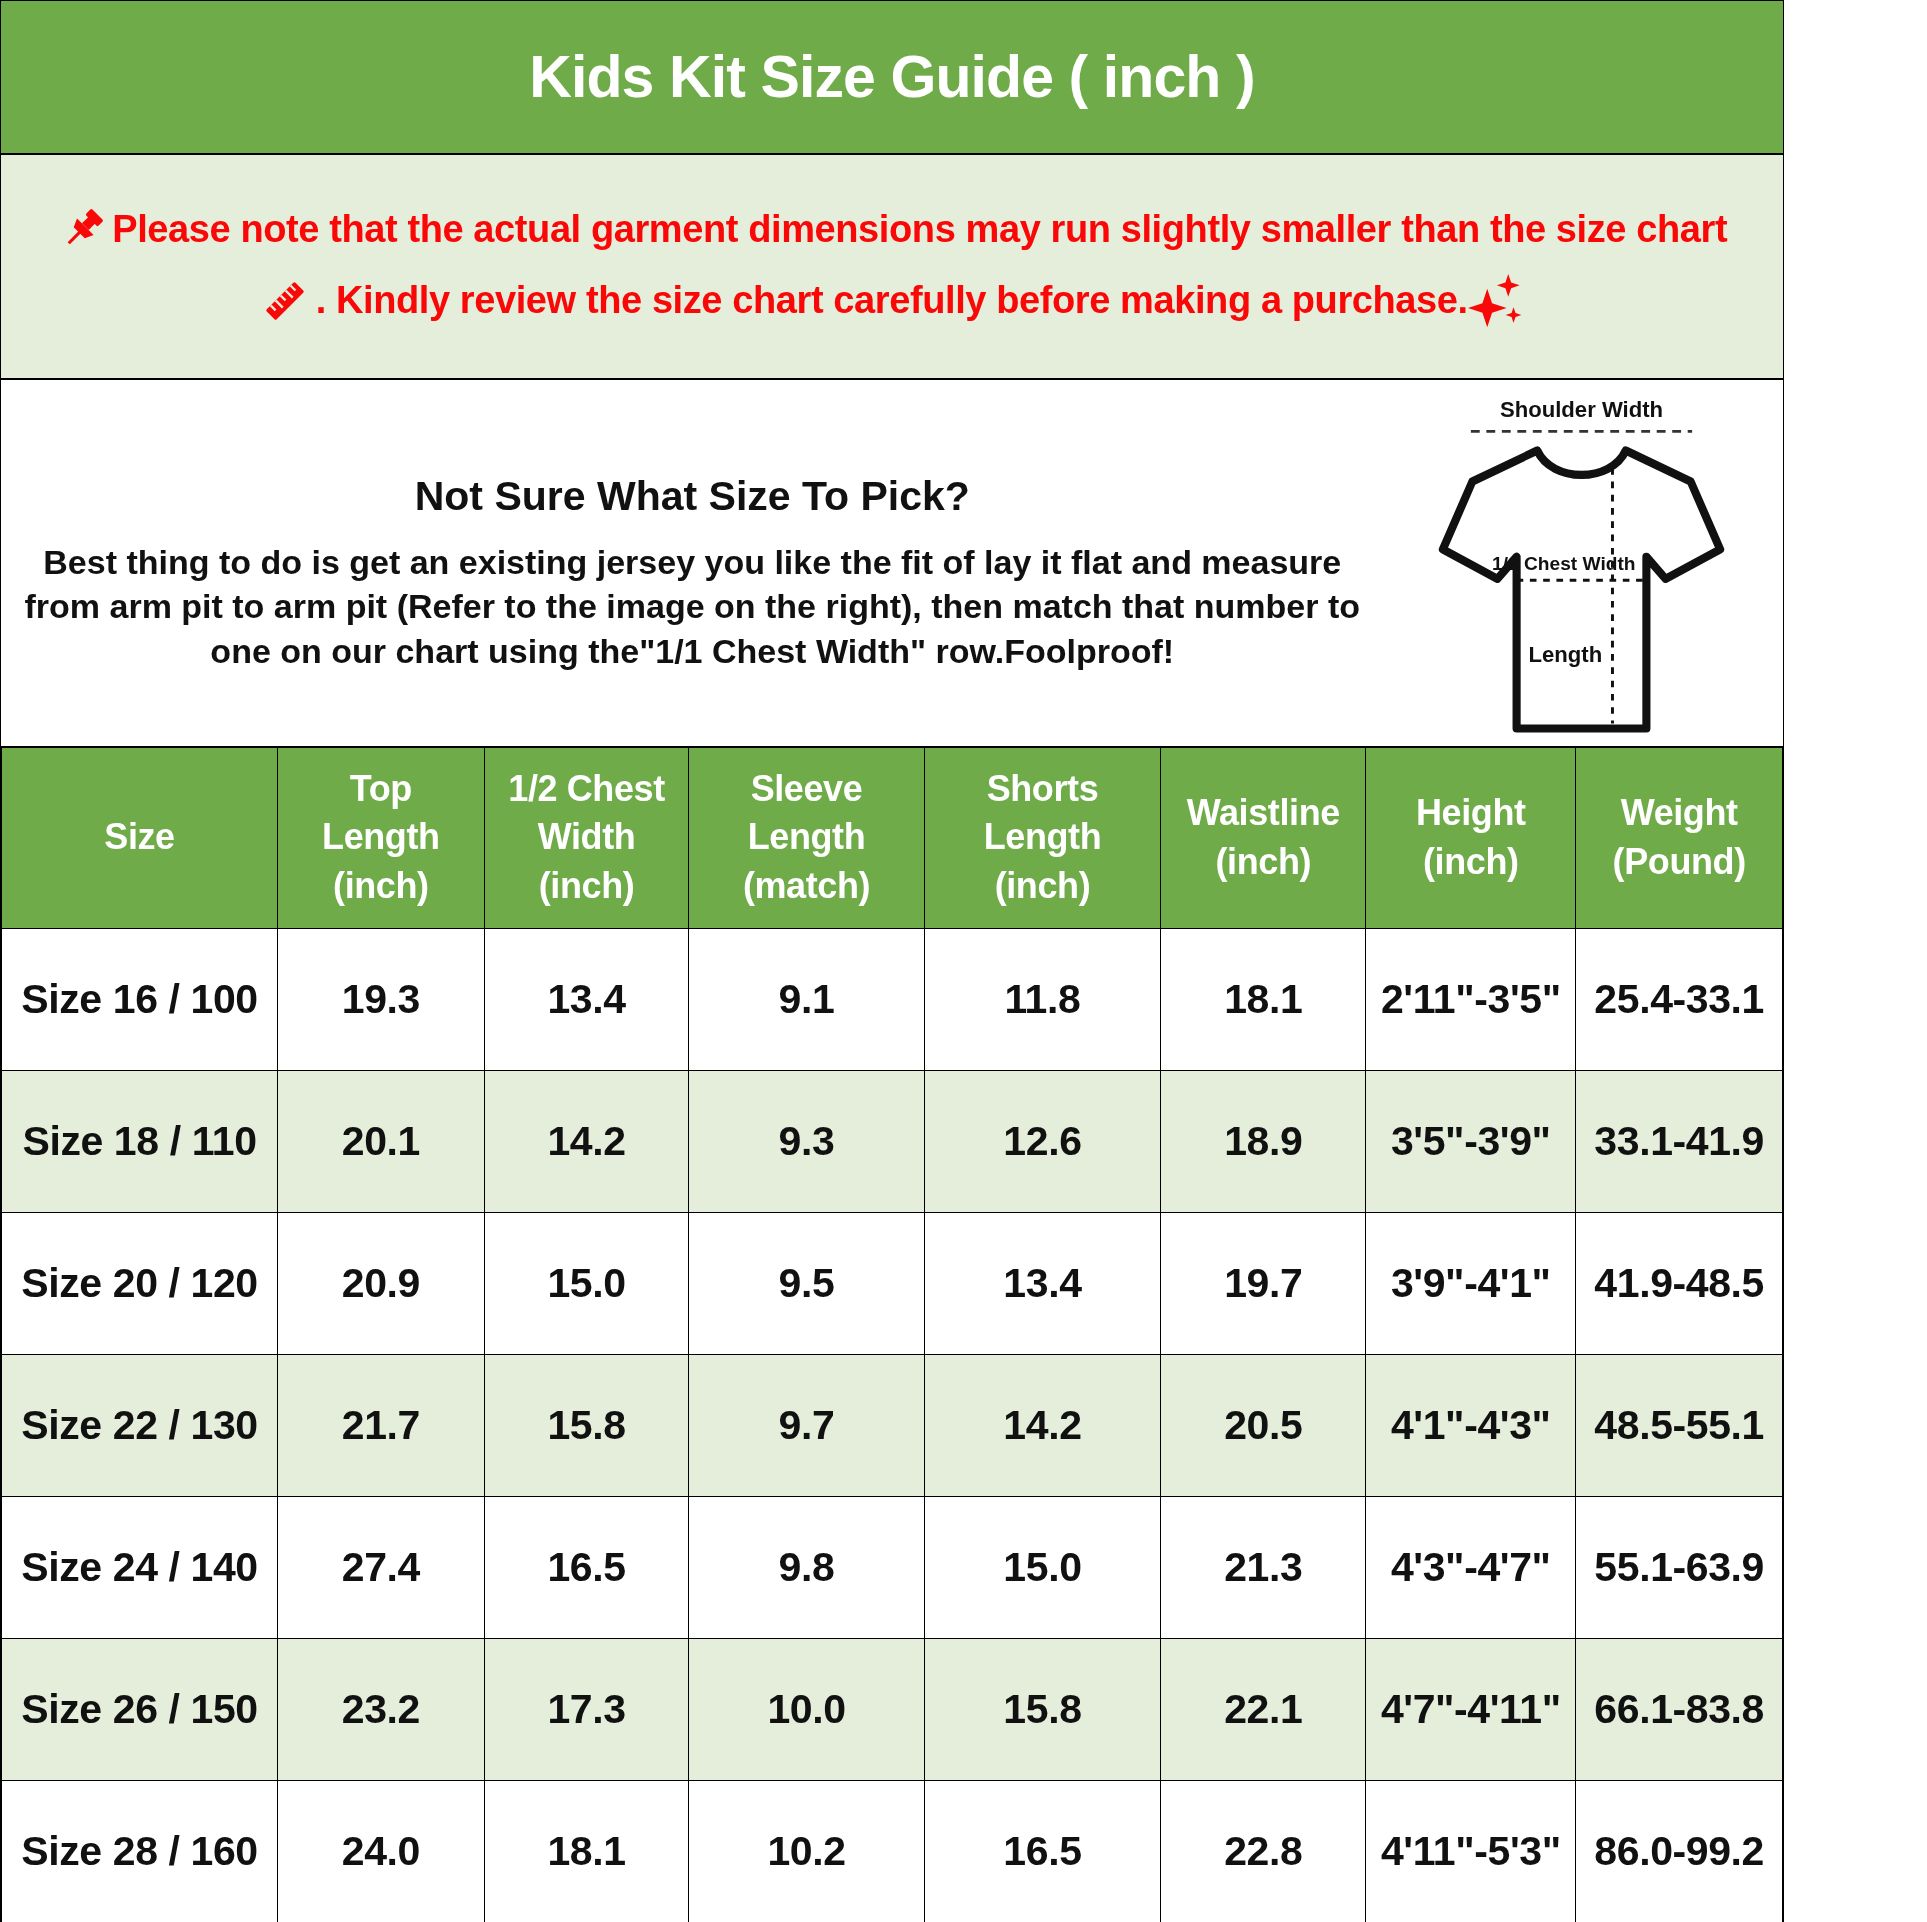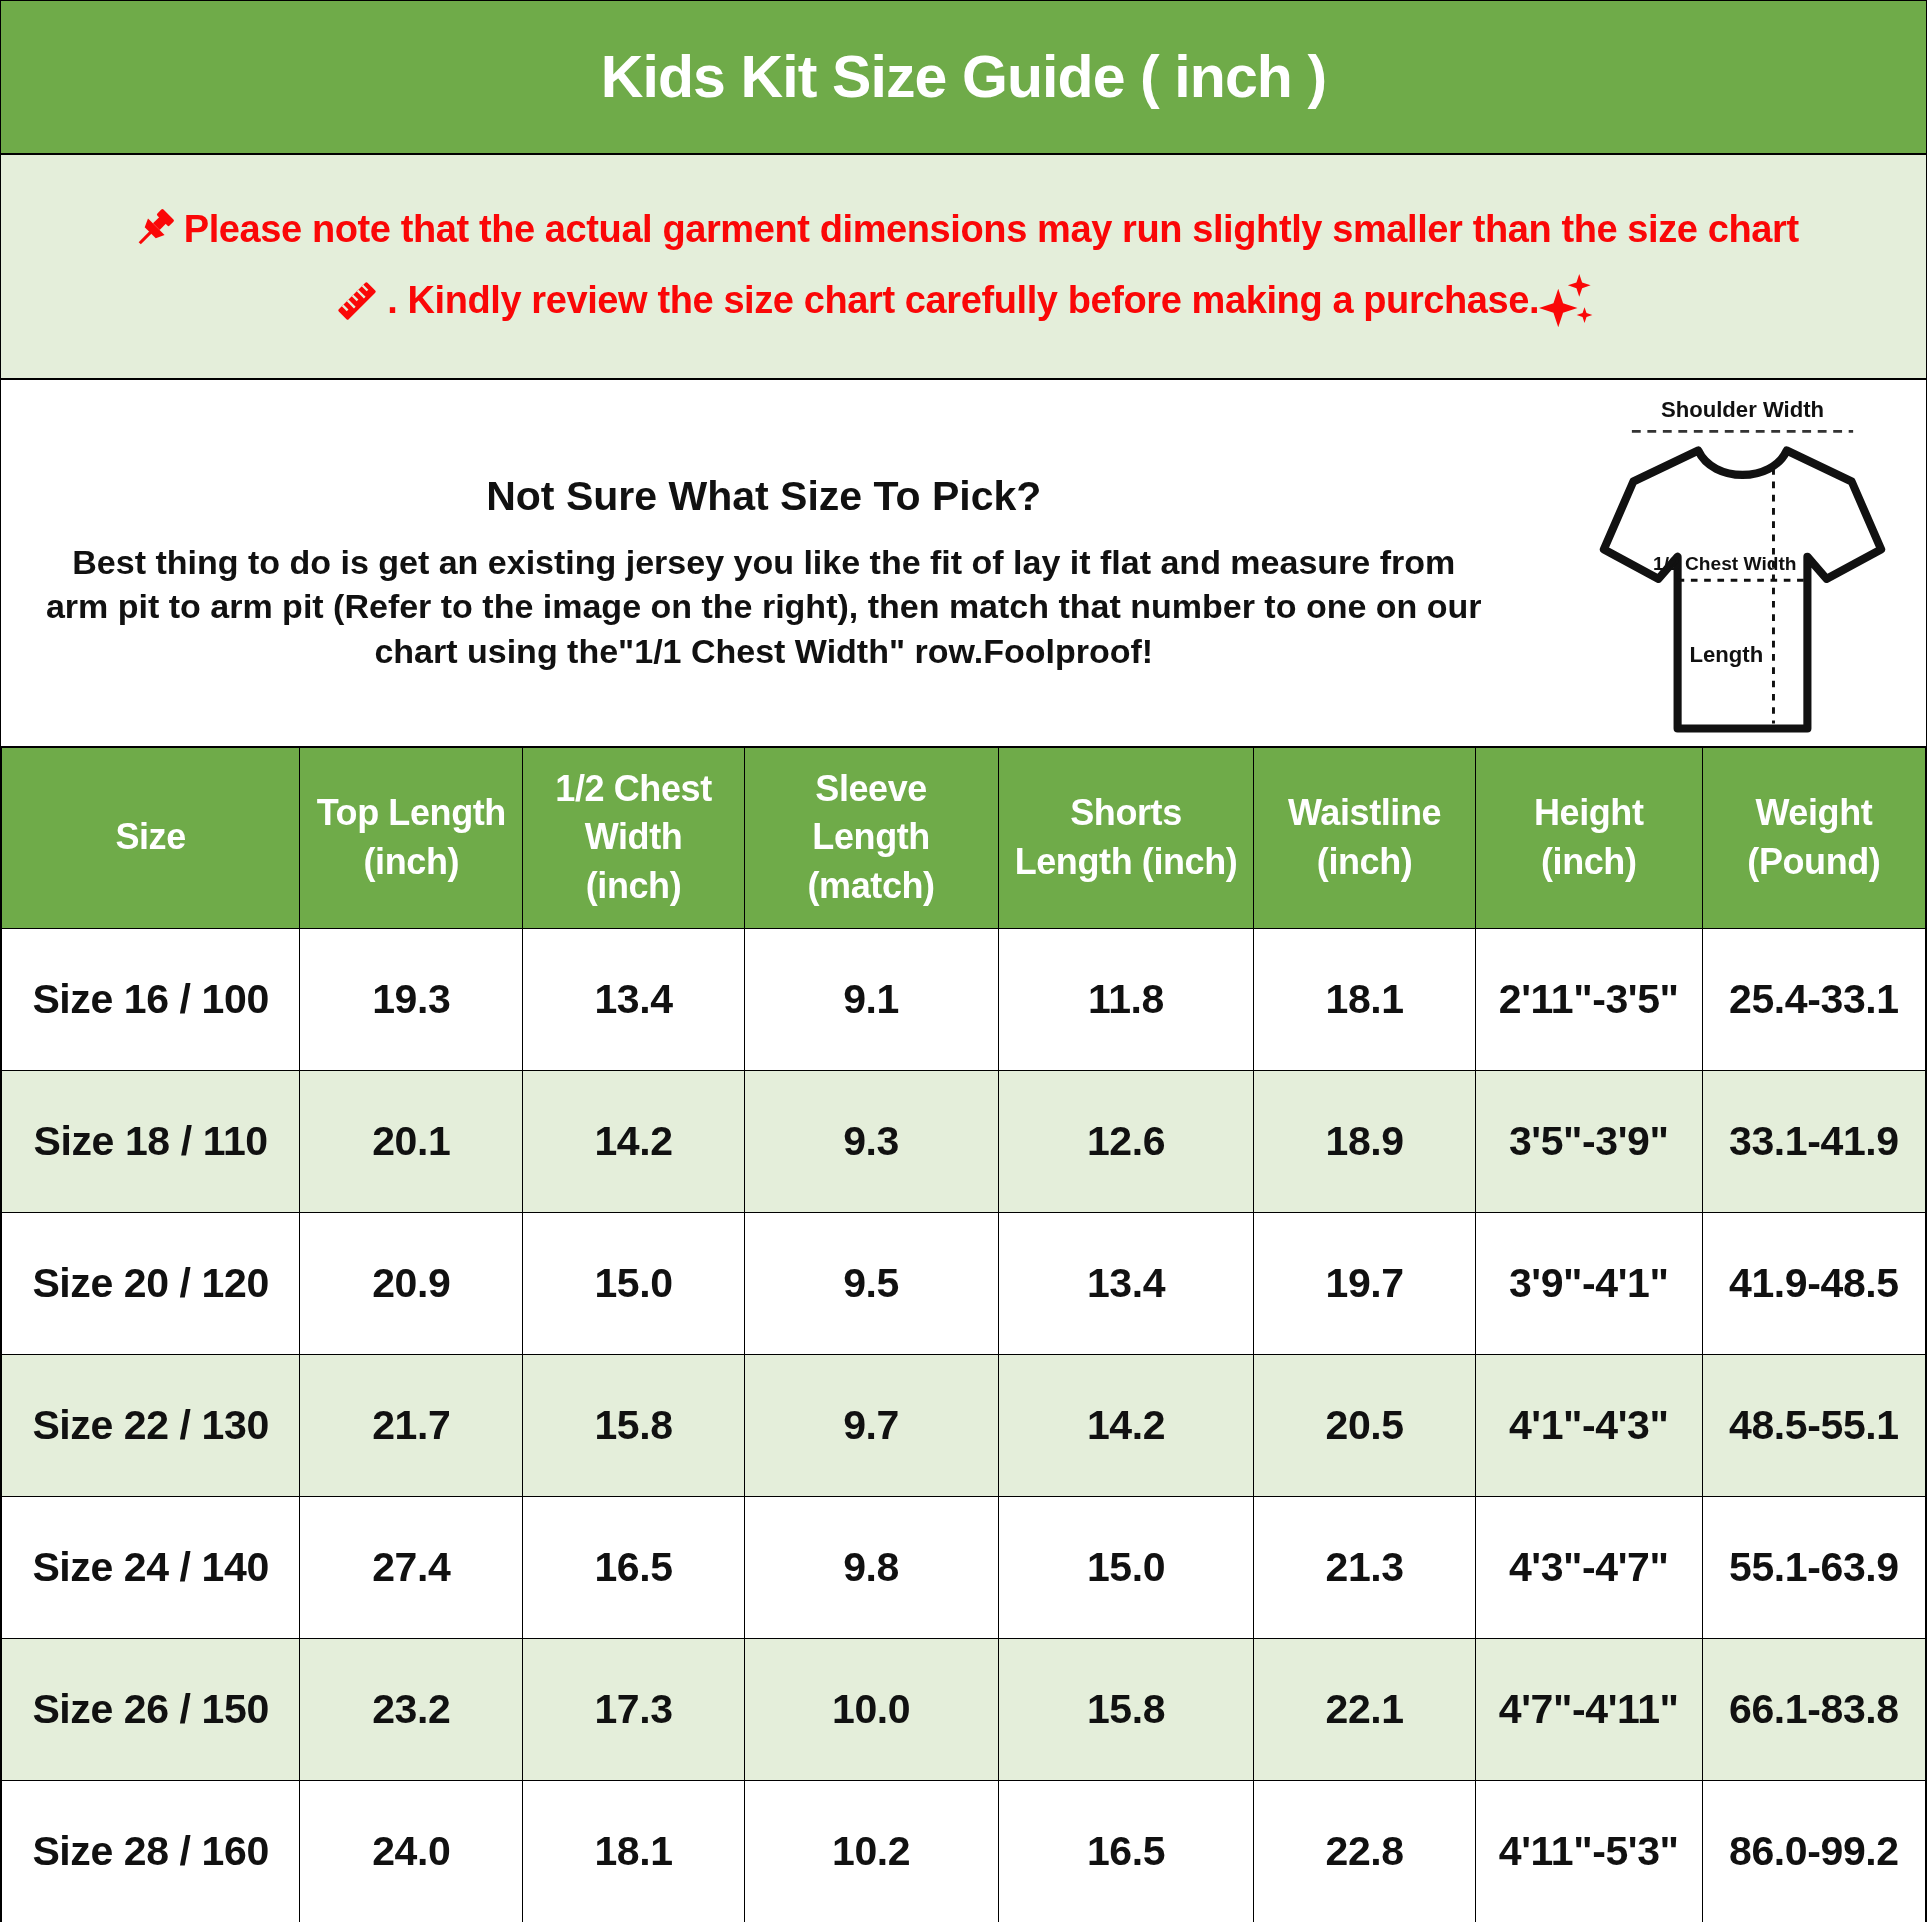--- a/index.html
+++ b/index.html
@@ -3,21 +3,21 @@
 <meta charset="utf-8">
 <style>
   * { margin:0; padding:0; box-sizing:border-box; }
   html,body { background:#fff; }
   body {
     font-family:"Liberation Sans", sans-serif;
     font-weight:bold;
     width:1927px;
   }
   .page {
-    width:1927px; height:1923px;
+    width:1784px; height:1923px;
     border:1.8px solid #000;
     overflow:hidden;
     background:#84cc16;
   }
   
   .banner {
     height:154px;
     background:#6fab49;
     border-bottom:2.7px solid #000;
     display:flex; align-items:center; justify-content:center;
@@ -49,21 +49,21 @@
   .info-text {
     flex:1 1 auto;
     display:flex; flex-direction:column; justify-content:center; align-items:center;
     padding:0 27px 27px 12.5px;
     margin-top:48px;
   }
   .info-text h2 { font-size:41px; color:#111; margin-bottom:19.7px; text-align:center; }
   .info-text p  { font-size:34px; color:#111; text-align:center; max-width:1451px; line-height:1.32; }
   .diagram {
     flex:0 0 385px;
-    display:flex; align-items:flex-start; justify-content:flex-end;
+    display:flex; align-items:flex-start; justify-content:flex-start;
     padding-top:12.5px;
   }
   
   table.size-table {
     width:100%;
     border-collapse:collapse;
     table-layout:fixed;
     border-top:2.7px solid #000;
   }
   .size-table th, .size-table td {

